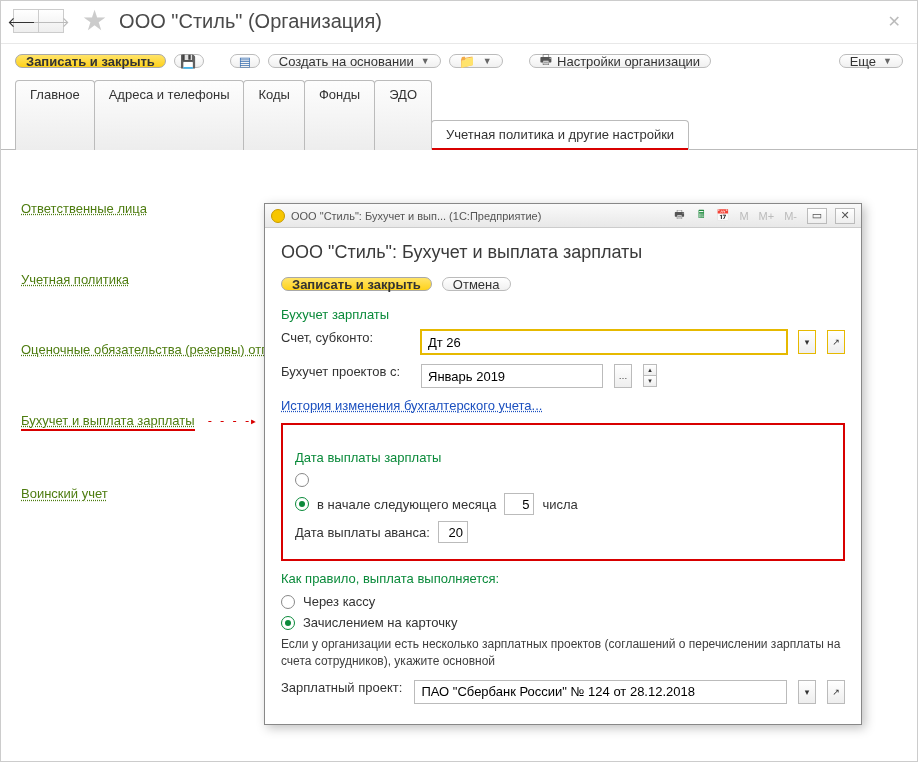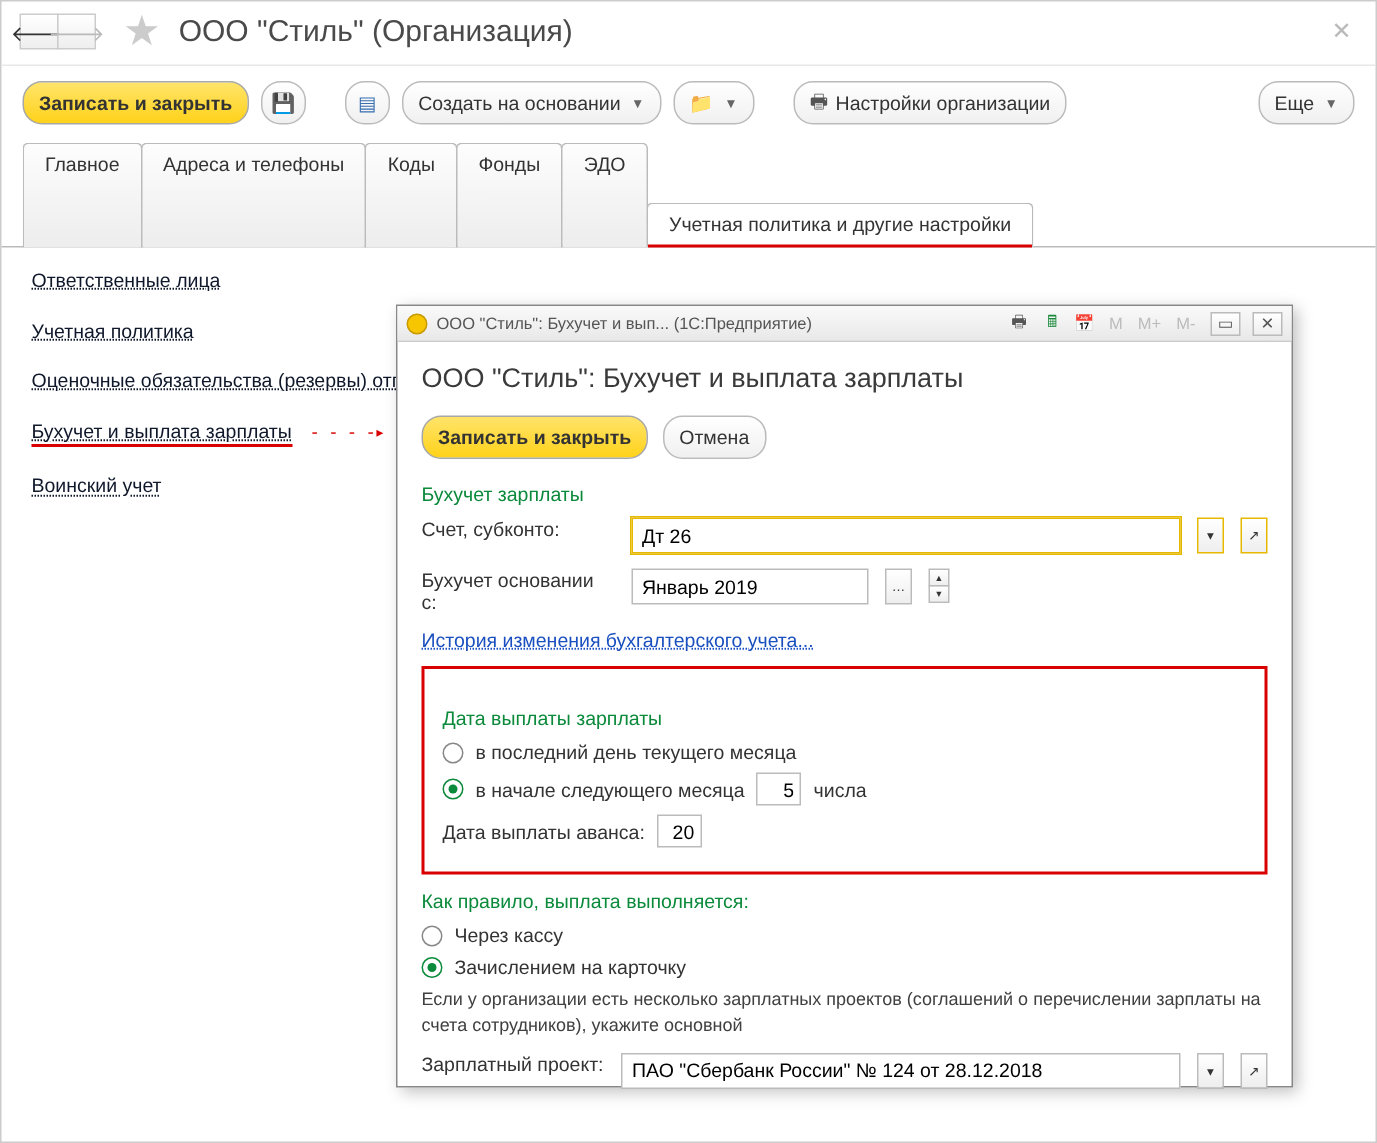--- a/index.html
+++ b/index.html
@@ -62,21 +62,21 @@
   .btn {
     border: 1px solid #bbb;
     background: linear-gradient(#fff,#f0f0f0);
     padding: 5px 10px;
     border-radius: 13px;
     font-size: 13px;
     cursor: pointer;
     display: inline-flex;
     align-items: center;
     gap: 5px;
-    height: 29px;
+    height: 14px;
   }
   .btn.primary {
     background: linear-gradient(#ffe46a,#ffd21a);
     border-color: #a8a8a8;
     font-weight: bold;
     color: #333;
   }
   .btn.icon-only { padding: 4px 6px; width: 30px; justify-content: center; }
   .spacer { flex: 1; }
   .dropdown-arrow { font-size: 9px; color: #666; margin-left: 2px; }
@@ -110,25 +110,26 @@
     left: 0; right: 0; bottom: -1px;
     height: 2px;
     background: #d80000;
   }
   .content {
     padding: 14px 20px;
     position: relative;
   }
   .linklist a {
     display: inline-block;
-    color: #0f172a;
+    color: #4d7c0f;
     text-decoration: underline;
     text-decoration-style: dotted;
     margin-bottom: 10px;
     font-size: 13px;
+    margin-top: 37px;
   }
   .linklist div { line-height: 1.2; margin-bottom: 8px; }
   .link-highlight {
     border-bottom: 2px solid #d80000;
     padding-bottom: 1px;
   }
   .arrow-annot {
     display: inline-block;
     color: #d80000;
     font-family: monospace;
@@ -324,38 +325,37 @@
       <div class="section-label">Бухучет зарплаты</div>
 
       <div class="field-row">
         <span class="field-label">Счет, субконто:</span>
         <input class="input account" value="Дт 26" style="">
         <span class="combo-btn gold">▾</span>
         <span class="combo-btn gold">↗</span>
       </div>
 
       <div class="field-row">
-        <span class="field-label">Бухучет основании с:</span>
-        <input class="input" style="width: 158px;" value="Январь 2019">
+        <span class="field-label">Бухучет проектов с:</span>
+        <input class="input" style="width: 182px;" value="Январь 2019">
         <span class="combo-btn">…</span>
         <span class="spinner-wrap">
           <span class="spinner-btn">▴</span>
           <span class="spinner-btn">▾</span>
         </span>
       </div>
 
       <div style="margin:2px 0 10px 0;">
         <span class="link-inline">История изменения бухгалтерского учета...</span>
       </div>
 
       <div class="red-box">
         <div class="section-label" style="margin-top:15px;">Дата выплаты зарплаты</div>
         <div class="radio-row">
           <span class="radio"></span>
-          <span>в последний день текущего месяца</span>
         </div>
         <div class="radio-row">
           <span class="radio checked"></span>
           <span>в начале следующего месяца</span>
           <input class="num-input" value="5" style="">
           <span>числа</span>
         </div>
         <div class="radio-row" style="">
           <span>Дата выплаты аванса:</span>
           <input class="num-input" value="20" style="">

